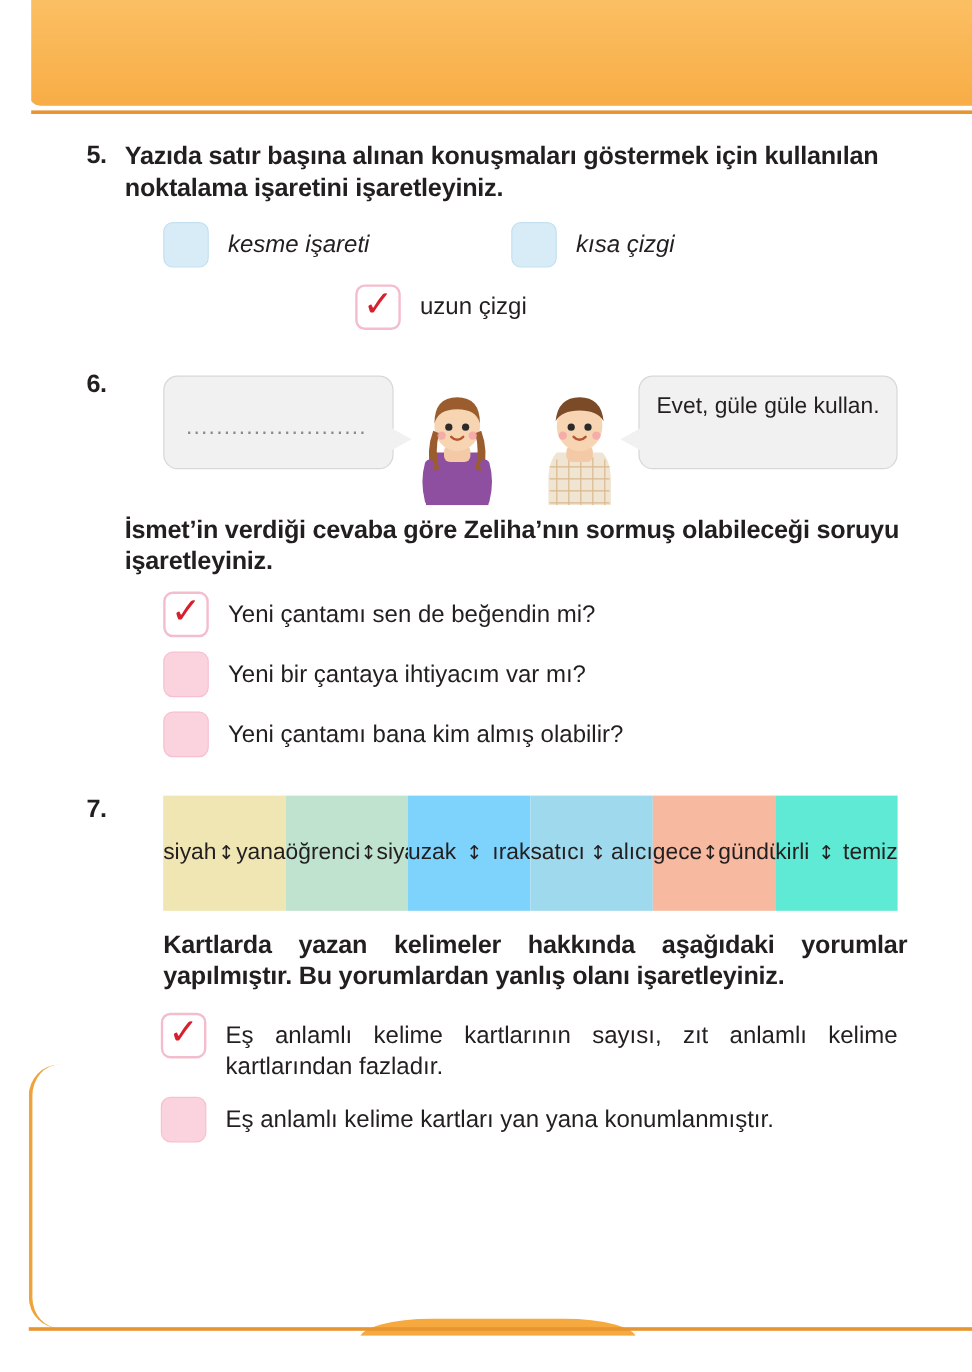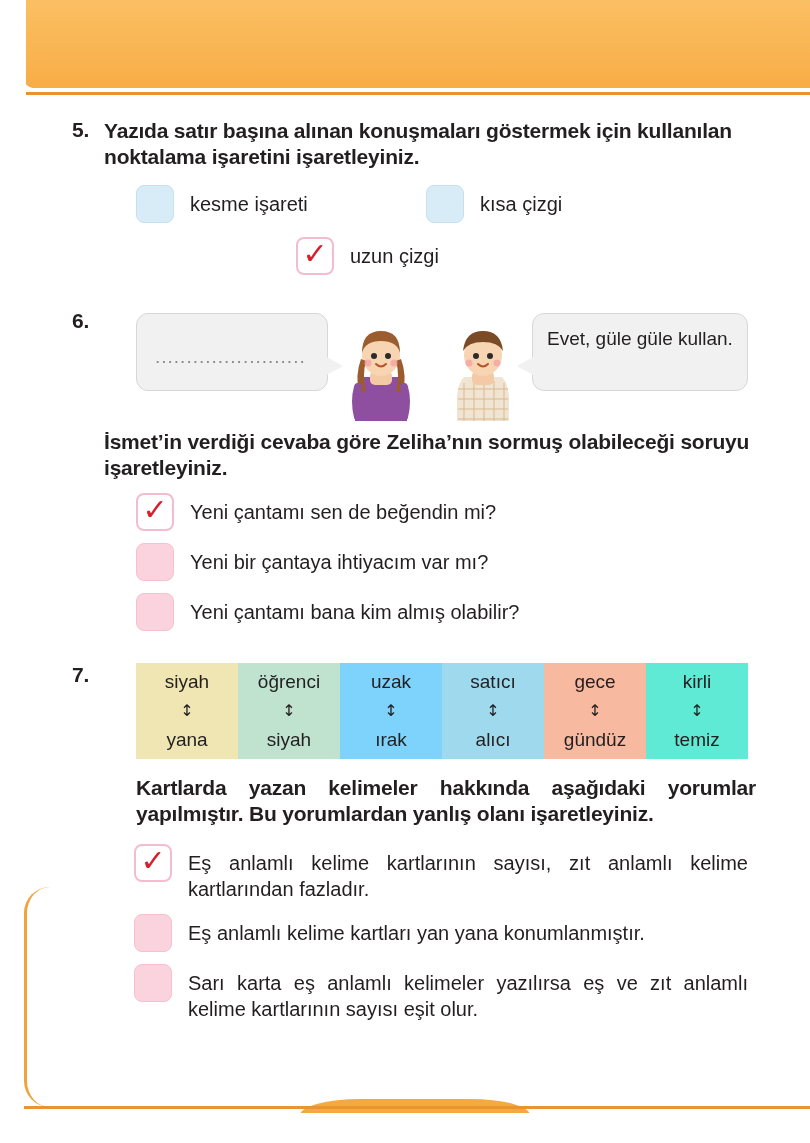--- a/index.html
+++ b/index.html
@@ -165,20 +165,21 @@
     padding-top: 6px;
   }
 
   
   .q5-grid {
     margin-top: 14px;
     margin-left: 32px;
   }
   .q5-line1 {
     display: flex;
+    font-style: italic;
   }
   .q5-col {
     display: flex;
     align-items: flex-start;
   }
   .q5-col.first { width: 290px; }
   .q5-line2 {
     display: flex;
     margin-top: 14px;
     margin-left: 160px;
@@ -259,21 +260,21 @@
   
   .cards {
     display: flex;
     margin-top: 4px;
     margin-left: 32px;
   }
   .card {
     width: 102px;
     height: 96px;
     display: flex;
-    flex-direction: column;
+    flex-direction: row;
     align-items: center;
     justify-content: space-between;
     padding: 8px 0;
     box-sizing: border-box;
     position: relative;
   }
   .card .w {
     font-size: 19px;
     color: #231f20;
   }
@@ -459,20 +460,16 @@
       <div class="opt-row">
         <div class="checkbox white">
           <span class="tick">✓</span>
         </div>
         <div class="opt-label">Eş anlamlı kelime kartlarının sayısı, zıt anlamlı kelime kartlarından fazladır.</div>
       </div>
       <div class="opt-row">
         <div class="checkbox pink"></div>
         <div class="opt-label">Eş anlamlı kelime kartları yan yana konumlanmıştır.</div>
       </div>
-      <div class="opt-row">
-        <div class="checkbox pink"></div>
-        <div class="opt-label">Sarı karta eş anlamlı kelimeler yazılırsa eş ve zıt anlamlı kelime kartlarının sayısı eşit olur.</div>
-      </div>
     </div>
   </div>
 
 </div>
 
 </body></html>

